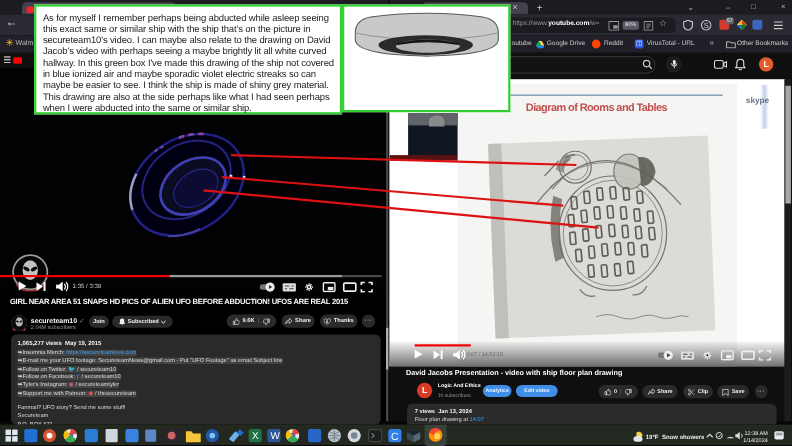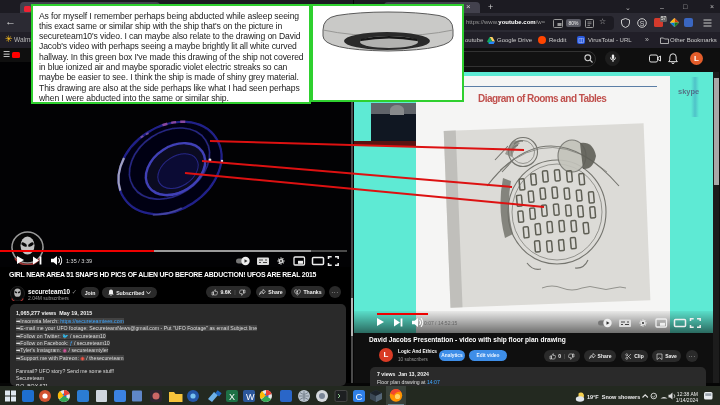--- a/index.html
+++ b/index.html
@@ -243,21 +243,21 @@
       </svg>
     <svg class="abs" style="left:295px;top:54px;" width="12" height="9" viewBox="0 0 12 9">
         <rect x="0.5" y="1" width="8" height="7" rx="1.5" fill="none" stroke="#ddd" stroke-width="1"></rect>
         <path d="M9 3.5 L11.5 2 V7 L9 5.5 Z" fill="none" stroke="#ddd" stroke-width="1"></path>
       </svg>
     <svg class="abs" style="left:314px;top:52.5px;" width="10" height="11" viewBox="0 0 12 14">
         <path d="M6 1 a4 4 0 0 1 4 4 v4 l1.5 2 h-11 L2 9 V5 a4 4 0 0 1 4-4 Z M4.5 12 a1.5 1.5 0 0 0 3 0" fill="none" stroke="#eee" stroke-width="1.2"></path>
       </svg>
     <div class="abs" style="left:336px;top:52px;width:13px;height:13px;background:#e35d2b;border-radius:50%;color:#fff;font-size:8px;font-weight:bold;text-align:center;line-height:13px;">L</div>
 
-    <div class="abs" style="left:0;top:72px;width:360px;height:261px;background:#5eead4;overflow:hidden;text-decoration:underline;">
+    <div class="abs" style="left:0;top:72px;width:360px;height:261px;background:#ffffff;overflow:hidden;text-decoration:underline;">
 
       <div class="abs" style="left:62px;top:4px;width:254px;height:257px;background:#f5f5f4;"></div>
 
       <div class="abs" style="left:17px;top:31px;width:45px;height:39px;background:#101722;"></div>
       <div class="abs" style="left:17px;top:31px;width:45px;height:11px;background:#60646a;"></div>
       <div class="abs" style="left:36px;top:33px;width:14px;height:10px;background:#888a8c;border-radius:50% 50% 0 0;"></div>
 
       <div class="abs" style="left:0px;top:69px;width:62px;height:5px;background:#5a1312;"></div>
 
       <div class="abs" style="left:70px;top:13.5px;width:233px;height:1.6px;background:#5b7ea6;"></div>

